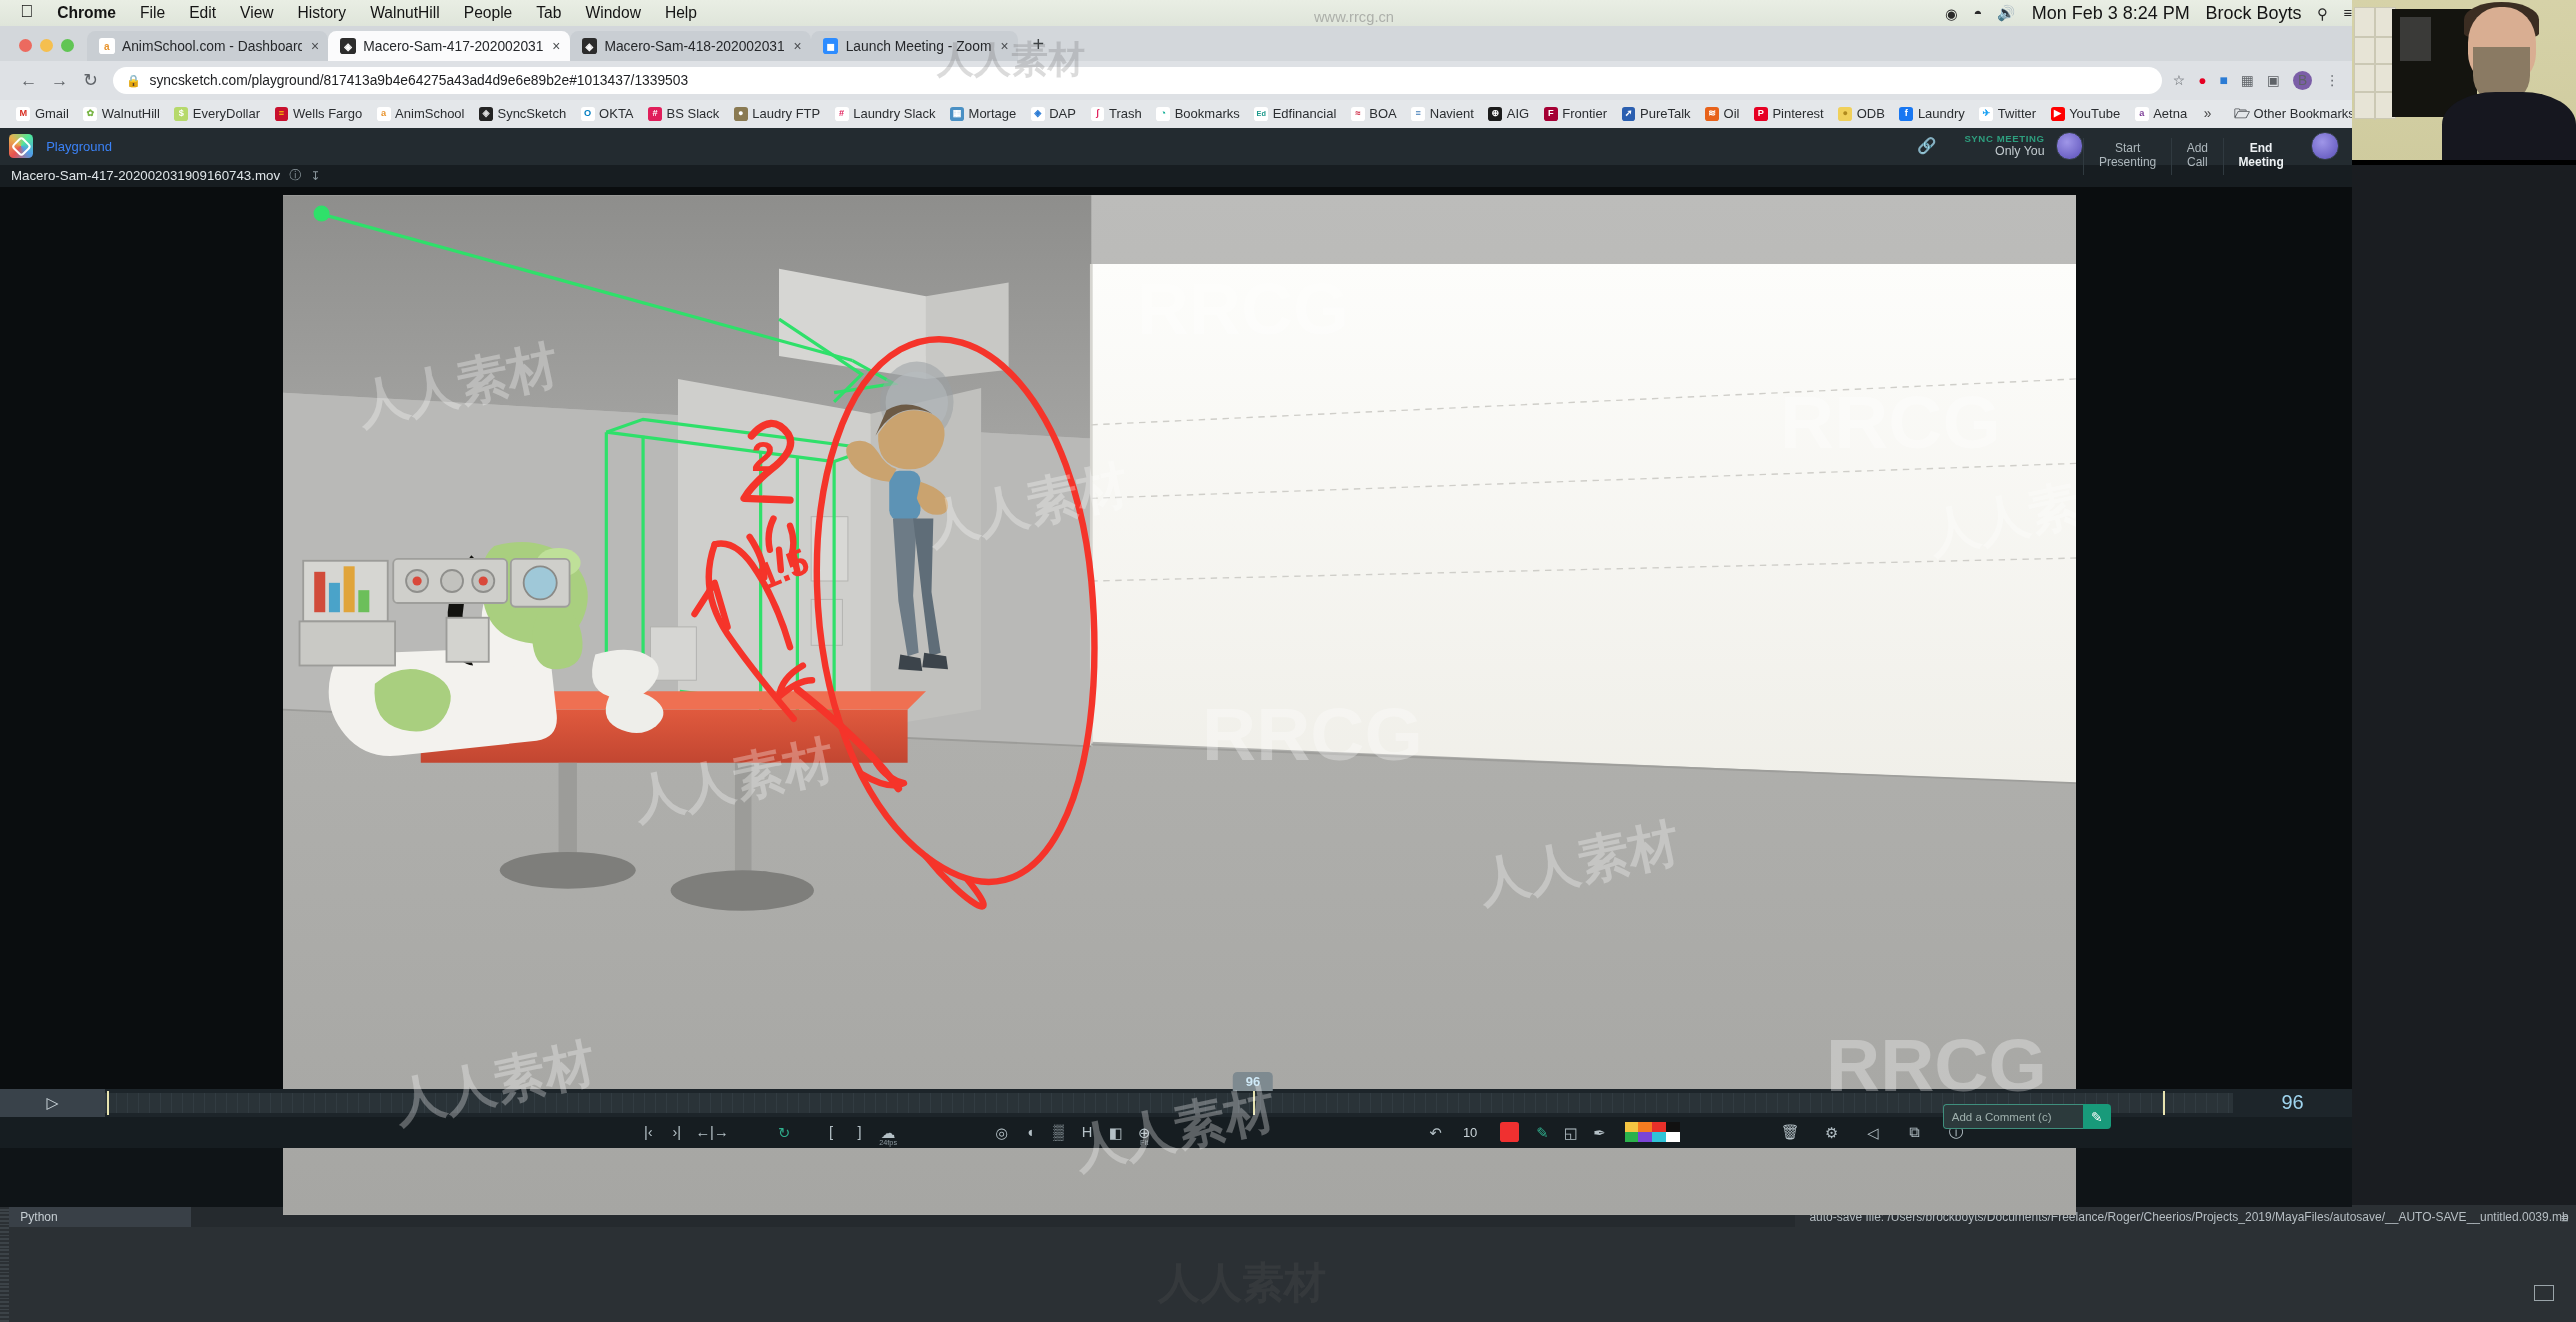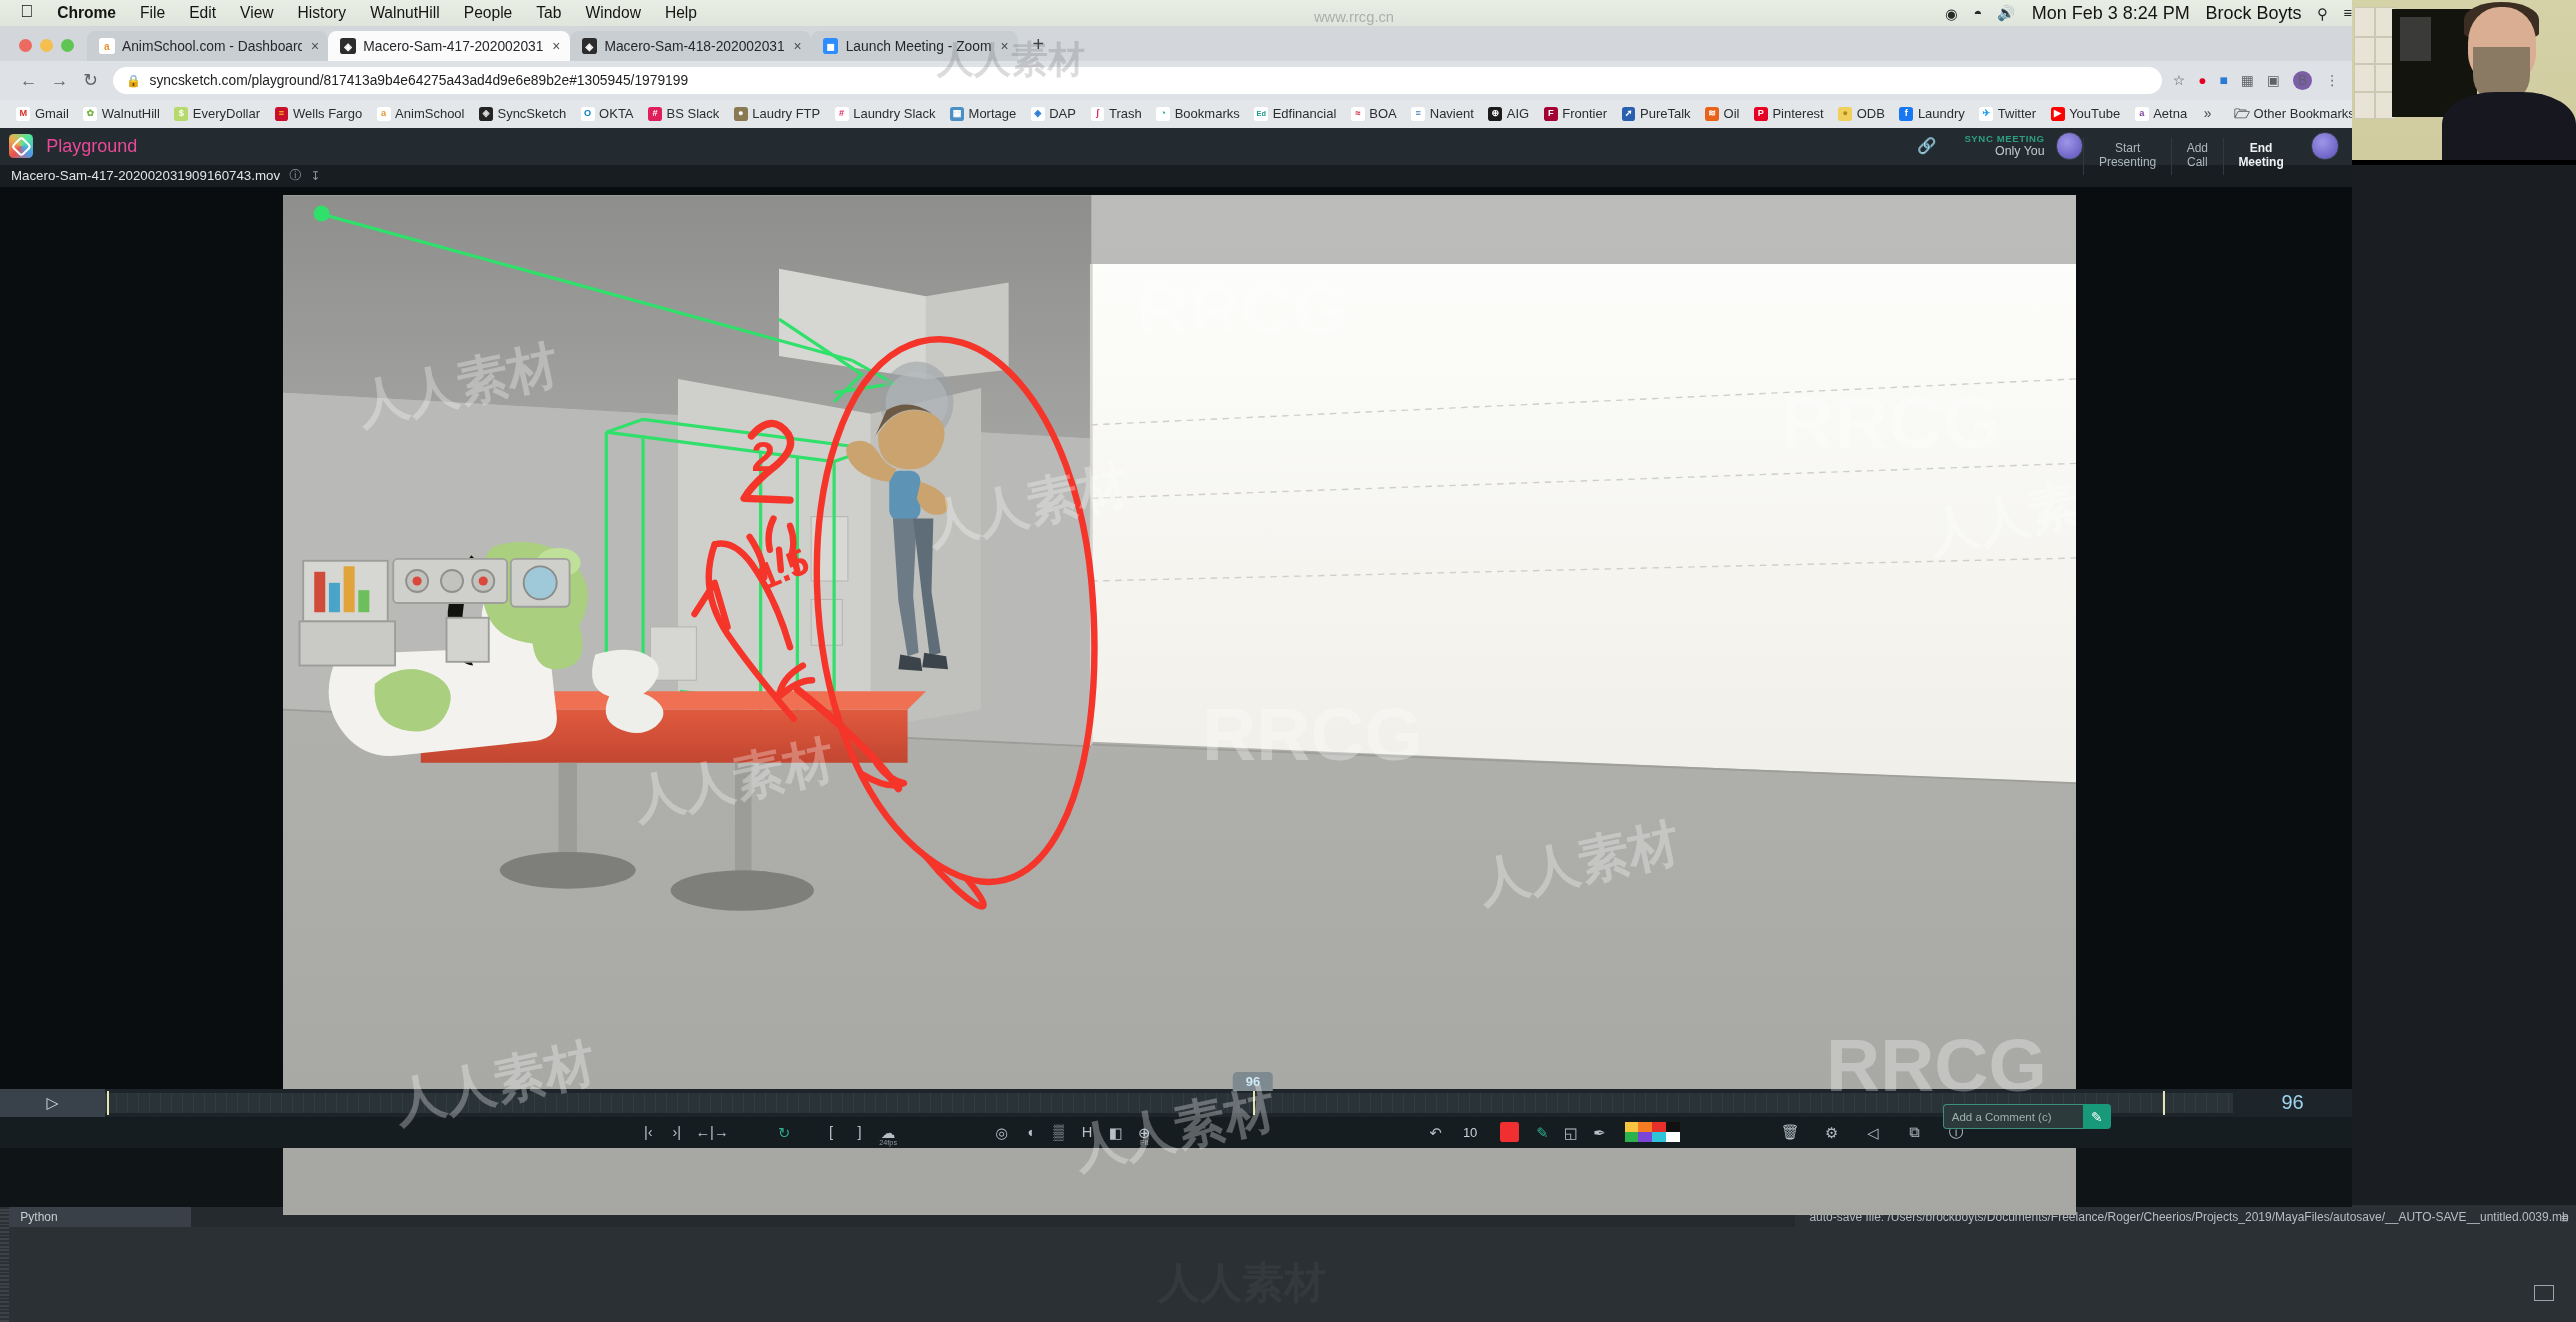--- a/index.html
+++ b/index.html
@@ -99,21 +99,21 @@
   }
   .ss-logo {
     width: 24px; height: 24px; margin-left: 9.2px; border-radius: 4.6px;
     background: conic-gradient(from 220deg,#e8514f,#e8b14f,#4fe89a,#4f9de8,#e8514f);
     position: relative; flex-shrink: 0;
   }
   .ss-logo::after {
     content:''; position:absolute; inset:4.6px; border:2.3px solid #fff;
     border-radius: 3.7px; transform: rotate(45deg);
   }
-  .ss-proj { font-size: 18px; color: #ec4899; margin-left: 13px; }
+  .ss-proj { font-size: 13px; color: #3b82f6; margin-left: 13px; }
   .ss-hdr-right { position: absolute; right: 0; top: 0; height: 37px; display: flex; align-items: center; }
   .ss-link-icn { font-size: 15.6px; color: #9aa6ac; padding: 0 16.5px; }
   .sync-block { text-align: right; padding: 0 11px; line-height: 1.15; }
   .sync-block .l1 { font-size: 9.6px; color: #2e9e7e; letter-spacing: 0.6px; font-weight: bold; }
   .sync-block .l2 { font-size: 12.4px; color: #c2cace; }
   .hdr-face {
     width: 27.6px; height: 27.6px; border-radius: 50%;
     background: radial-gradient(circle at 40% 35%, #9f96e8, #5a4fb8);
     border: 0.9px solid #36404a; flex-shrink: 0;
   }
@@ -268,21 +268,21 @@
       </div>
       <span class="newtab">+</span>
     </div>
 
     <div class="omnirow">
       <span class="navbtn">←</span>
       <span class="navbtn">→</span>
       <span class="navbtn">↻</span>
       <div class="omnibox">
         <span class="lock">🔒</span>
-        <span class="url">syncsketch.com/playground/817413a9b4e64275a43ad4d9e6e89b2e#1305945/1979199</span>
+        <span class="url">syncsketch.com/playground/817413a9b4e64275a43ad4d9e6e89b2e#1013437/1339503</span>
       </div>
       <div class="omni-icons">
         <span>☆</span>
         <span style="color:#e60023;">●</span>
         <span style="color:#2b7bd4;">■</span>
         <span>▦</span>
         <span>▣</span>
         <span class="avatar-sm">B</span>
         <span>⋮</span>
       </div>

